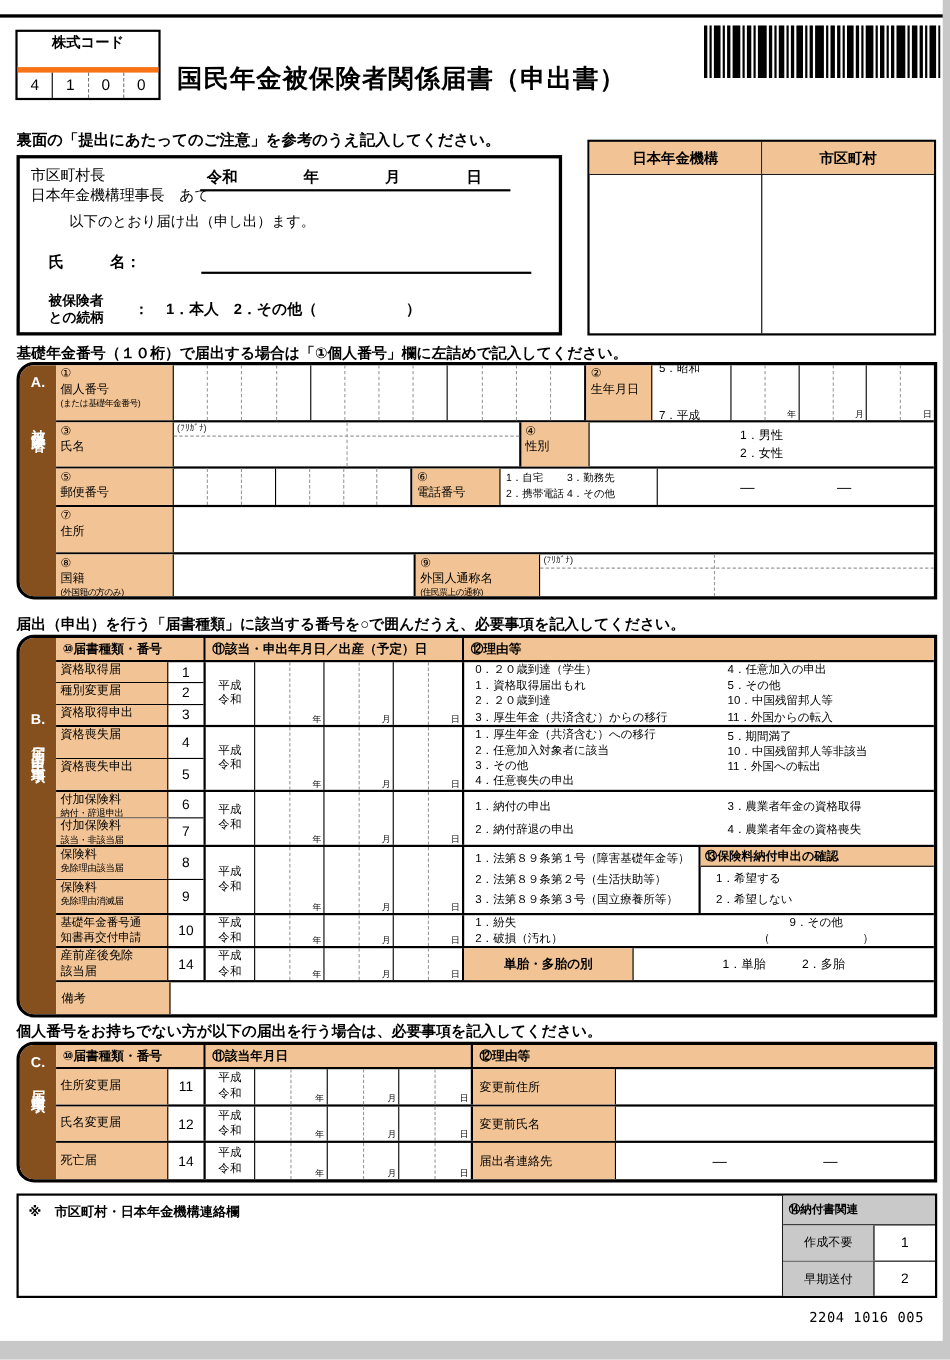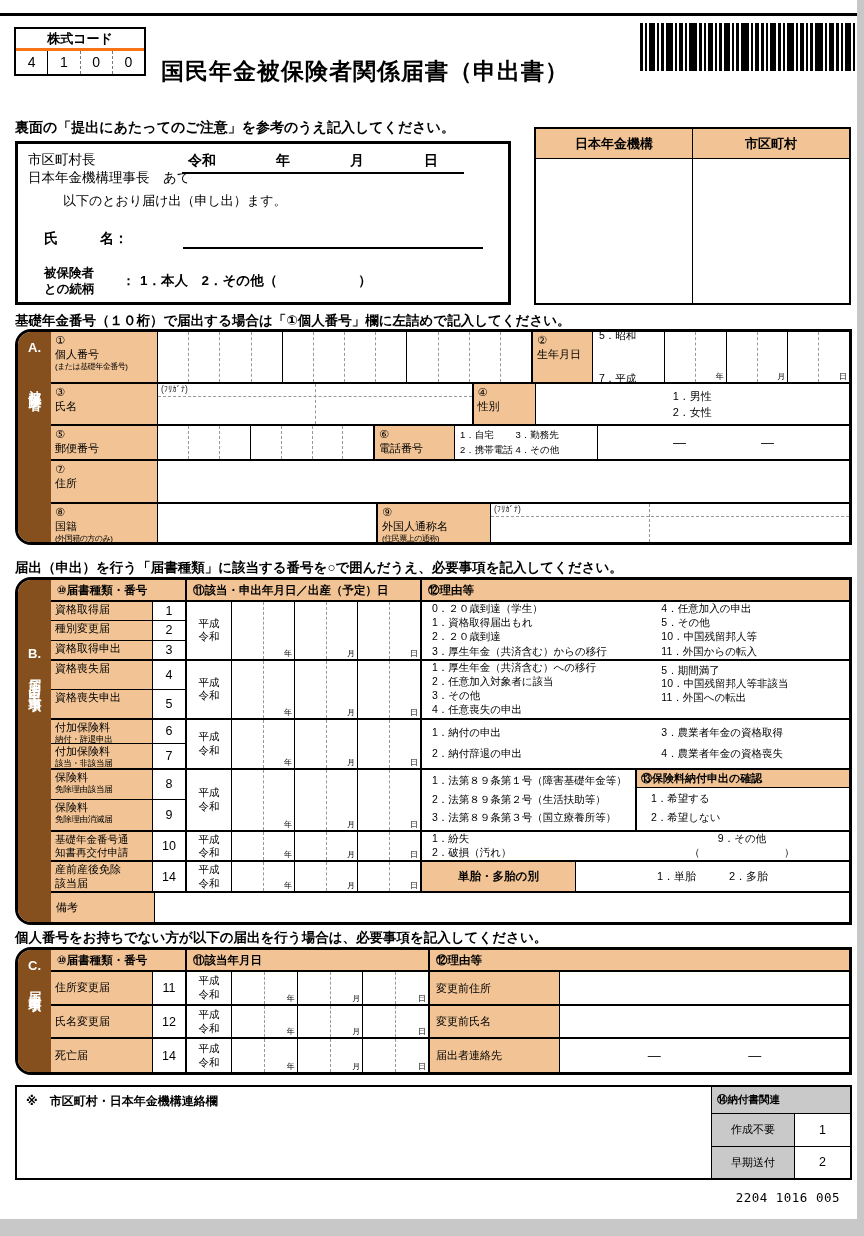--- a/index.html
+++ b/index.html
@@ -5,21 +5,21 @@
 * { box-sizing: border-box; margin: 0; padding: 0; }
 html,body { width:864px; height:1236px; }
 body { background:#c8c8c8; font-family:"Liberation Sans","DejaVu Sans",sans-serif; position:relative; color:#000; }
 .page { position:absolute; left:0; top:0; width:857px; height:1219px; background:#fff; }
 .abs { position:absolute; }
 .bold { font-weight:bold; }
 .peach { background:#f2c495; }
 .note { font-weight:bold; font-size:13.5px; white-space:nowrap; }
 
 .kcode { border:2px solid #000; }
-.kcode .kh { border-bottom:3px solid #f97316; text-align:center; font-weight:bold; font-size:13px; height:22px; line-height:20px; }
+.kcode .kh { border-bottom:5px solid #f97316; text-align:center; font-weight:bold; font-size:13px; height:37px; line-height:20px; }
 .kcode .kd { display:flex; height:23px; }
 .kcode .kd > div { flex:1; text-align:center; font-size:14px; line-height:22px; border-right:1px dashed #777; }
 .kcode .kd > div.solid { border-right:1px solid #000; }
 .kcode .kd > div:last-child { border-right:none; }
 .title { text-align:center; font-size:23px; font-weight:bold; letter-spacing:1px; }
 
 .introbox { border:3px solid #000; font-size:13.5px; }
 .dateline { border-bottom:2px solid #000; display:flex; justify-content:space-between; font-weight:bold; font-size:14px; padding:0 26px 2px 6px; }
 .uline { border-bottom:2px solid #000; }
 
@@ -165,21 +165,21 @@
       <span>日</span>
     </div>
     <div class="abs" style="left:45px;top:48px;font-size:13px;">以下のとおり届け出（申し出）ます。</div>
     <div class="abs bold" style="left:26px;top:86px;font-size:14px;">氏　　　名：</div>
     <div class="abs uline" style="left:165px;top:86px;width:300px;height:19px;"></div>
     <div class="abs bold" style="left:26px;top:121px;font-size:12.5px;line-height:16px;">
       <div>被保険者</div>
       <div>との続柄</div>
     </div>
     <div class="abs bold" style="left:104px;top:128px;font-size:13px;">：</div>
-    <div class="abs bold" style="left:122px;top:128px;font-size:13.5px;">1．本人　2．その他（　　　　　　）</div>
+    <div class="abs bold" style="left:133px;top:128px;font-size:13.5px;">1．本人　2．その他（　　　　　　）</div>
   </div>
 
   <div class="abs stampbox" style="left:534px;top:127px;width:317px;height:178px;">
     <div class="stamphead">
       <div>日本年金機構</div>
       <div>市区町村</div>
     </div>
     <div class="stampbody">
       <div></div>
       <div></div>

